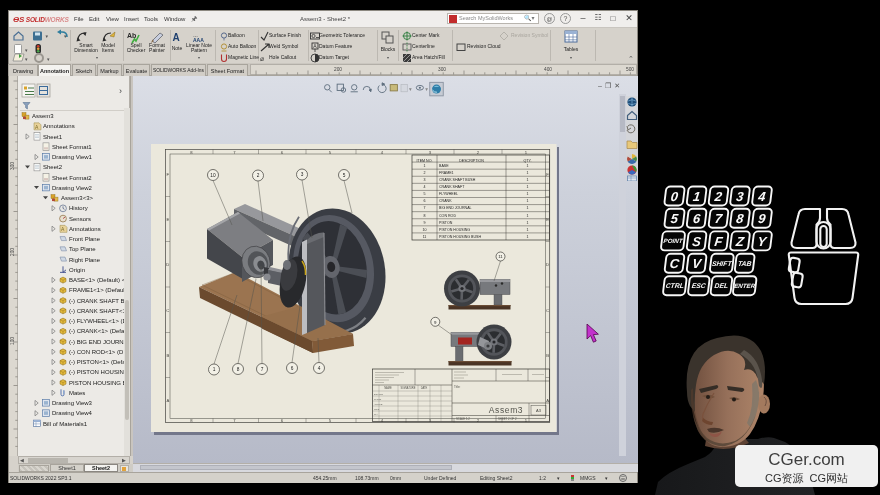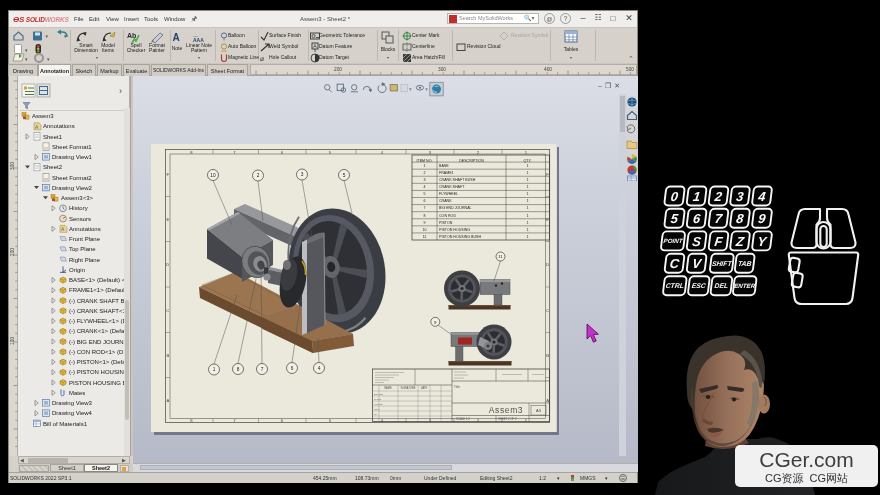--- a/index.html
+++ b/index.html
@@ -940,13 +940,13 @@
 <path d="M86,68 q6,-2 11,1 q-5,3 -11,-1 z" fill="#6e4f3a"></path>
 <circle cx="91" cy="69.5" r="2" fill="#241c16"></circle>
 <path d="M71,63 Q64,74 60,84 Q58,90 64,92 L70,93" fill="none" stroke="#7a523d" stroke-width="1.2"></path>
 <path d="M60,88 q5,4 10,4 l-1,3 q-6,0 -10,-4 z" fill="#6e452f"></path>
 <path d="M64,99 Q73,96 81,100 Q73,104 66,102 Z" fill="#4a352a"></path>
 <path d="M66,103 q8,3 13,-2 q-2,6 -7,6 q-4,0 -6,-4 z" fill="#8f5547"></path>
 <path d="M50,84 Q53,102 62,110 Q72,117 82,116 Q96,113 104,102 Q110,94 113,84 Q106,104 92,111 Q76,117 64,108 Q54,99 50,84 Z" fill="#564537" opacity="0.85"></path>
 <path d="M50,58 Q50,80 56,96 Q60,106 66,112 Q57,108 53,96 Q47,80 48,60 Z" fill="#553c2d" opacity="0.6"></path>
 </svg>
 <div style="position:absolute;left:735px;top:445px;width:143px;height:42px;background:rgba(250,250,250,0.96);border-radius:5px;"></div>
-<div style="position:absolute;left:735px;top:446px;width:143px;height:26px;font-size:21px;line-height:27px;color:#3e3e3e;text-align:center;letter-spacing:0px;">CGer.com</div>
+<div style="position:absolute;left:735px;top:446px;width:143px;height:26px;font-size:17px;line-height:27px;color:#3e3e3e;text-align:center;letter-spacing:0px;">CGer.com</div>
 <div style="position:absolute;left:735px;top:472px;width:143px;height:13px;font-size:11px;line-height:12px;color:#2e2e2e;text-align:center;">CG资源&nbsp;&nbsp;CG网站</div>
 </body></html>

